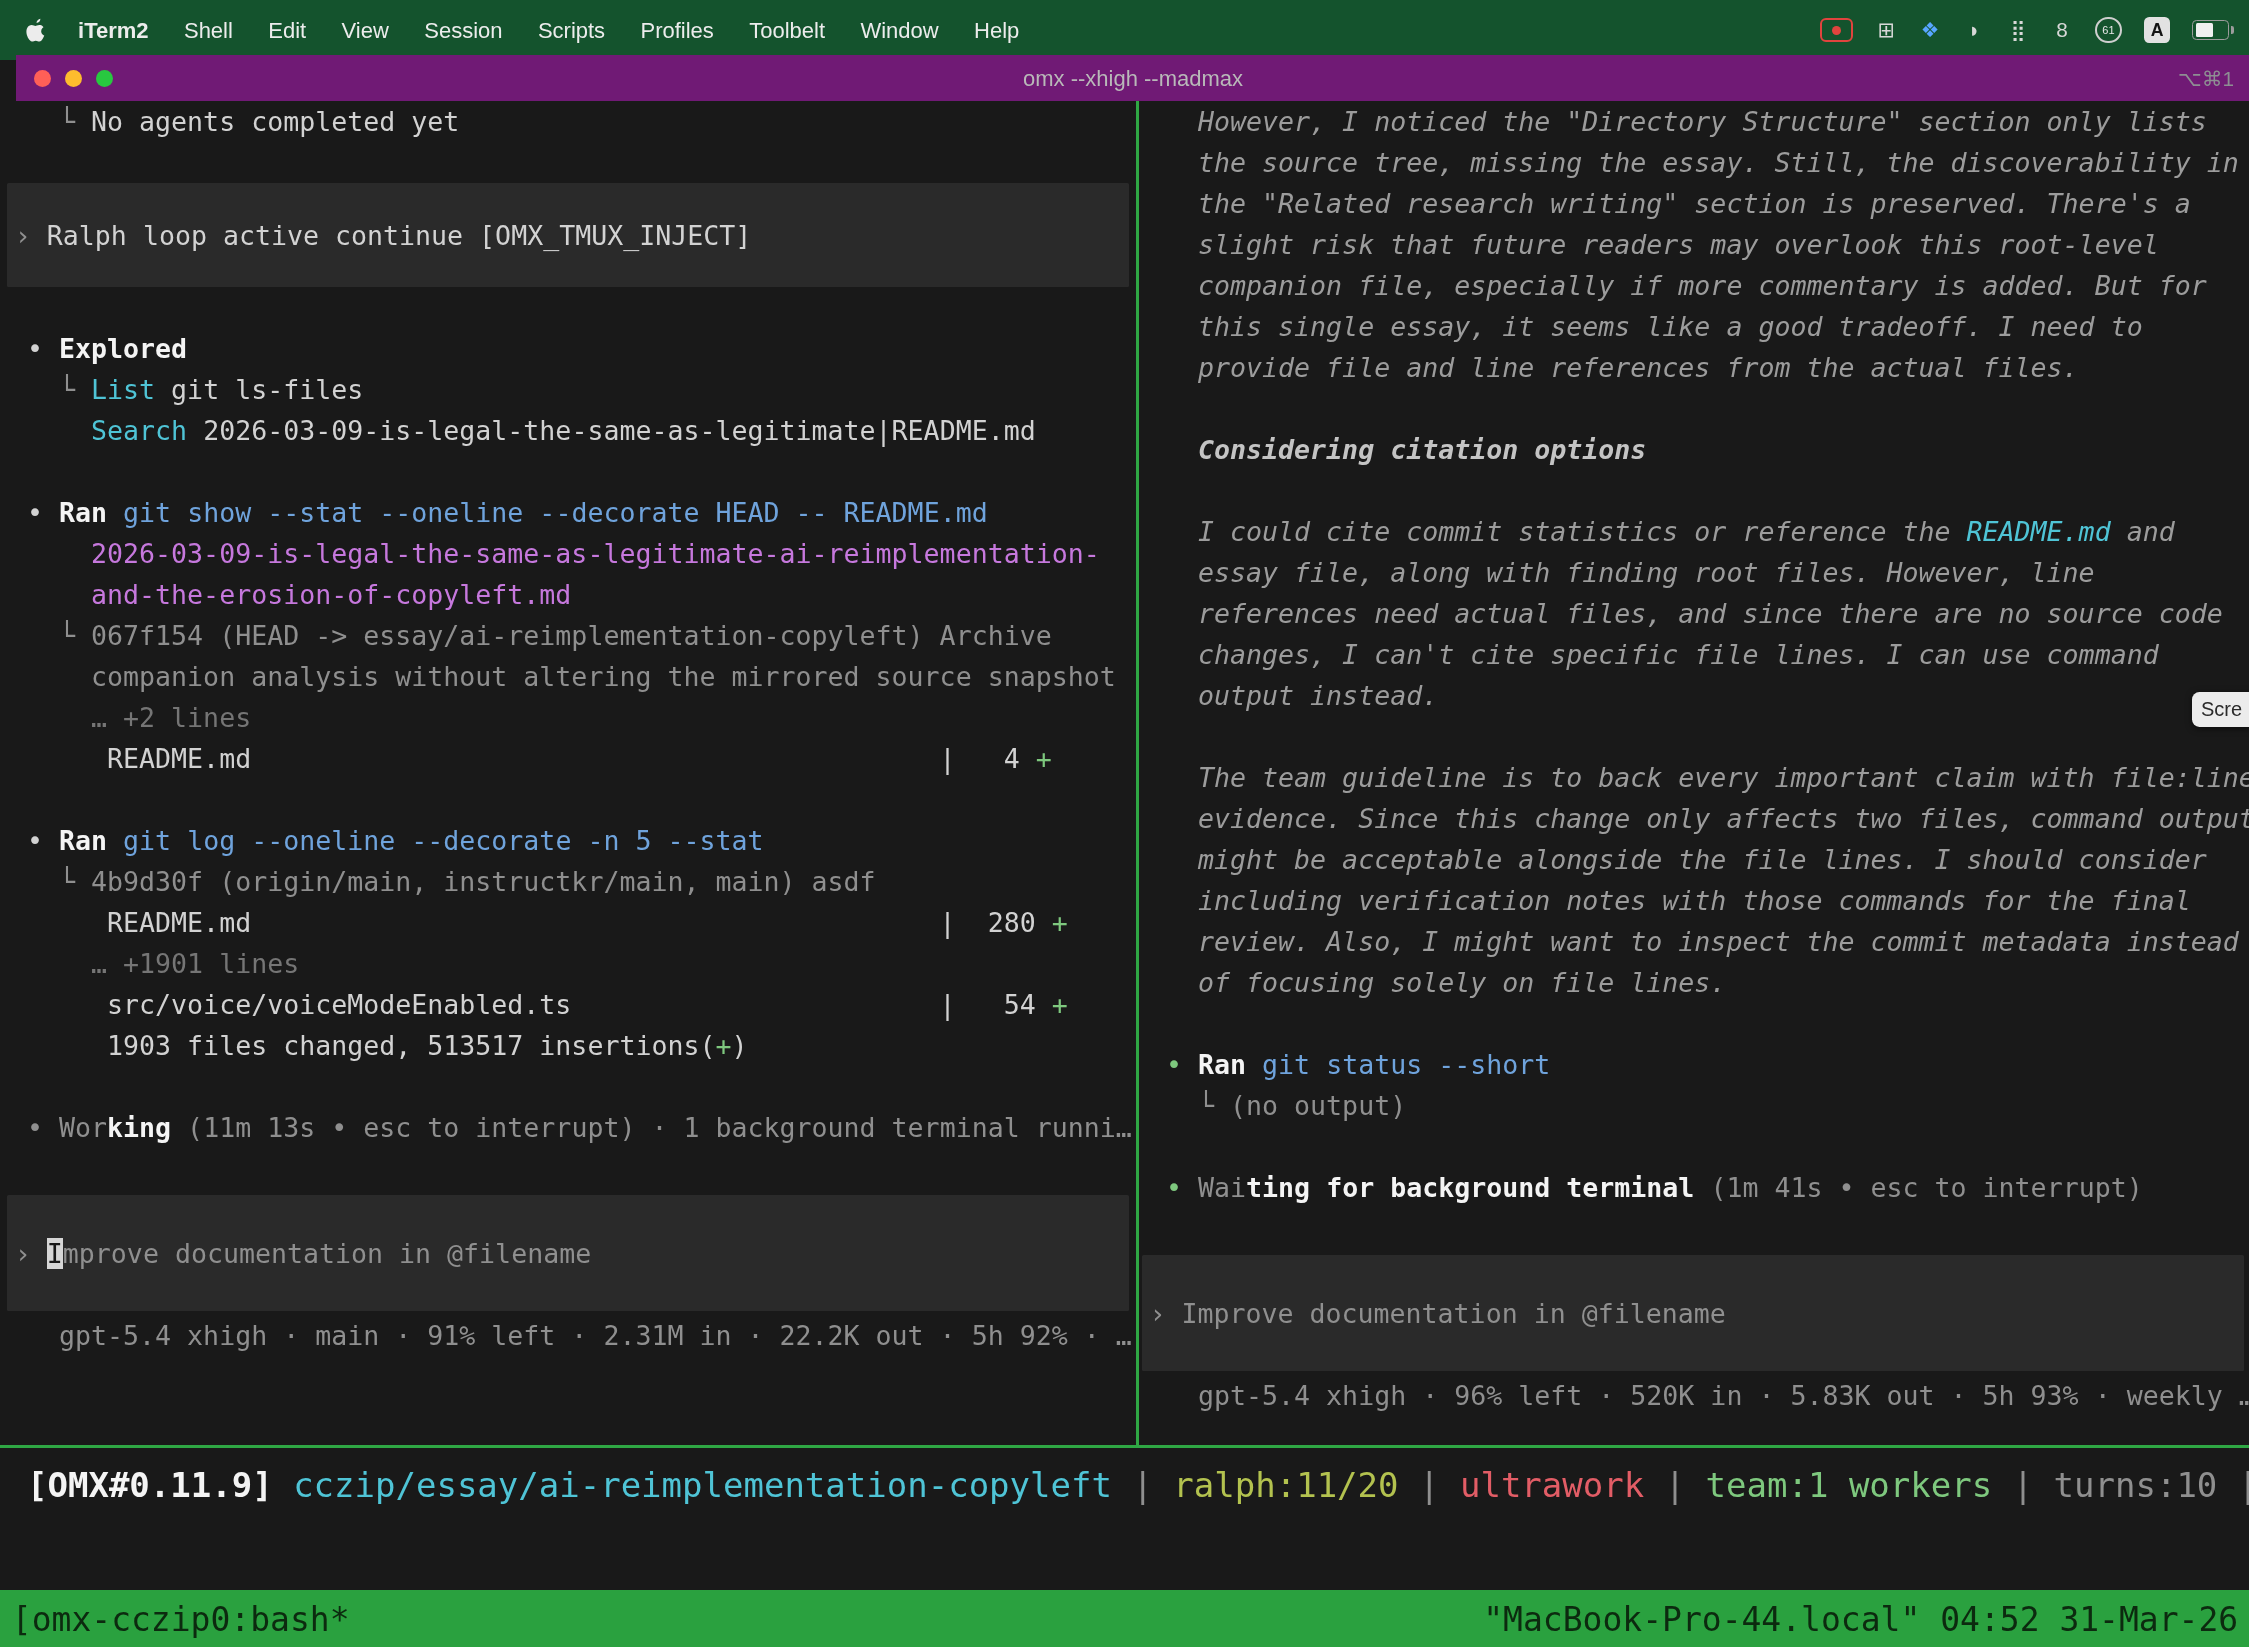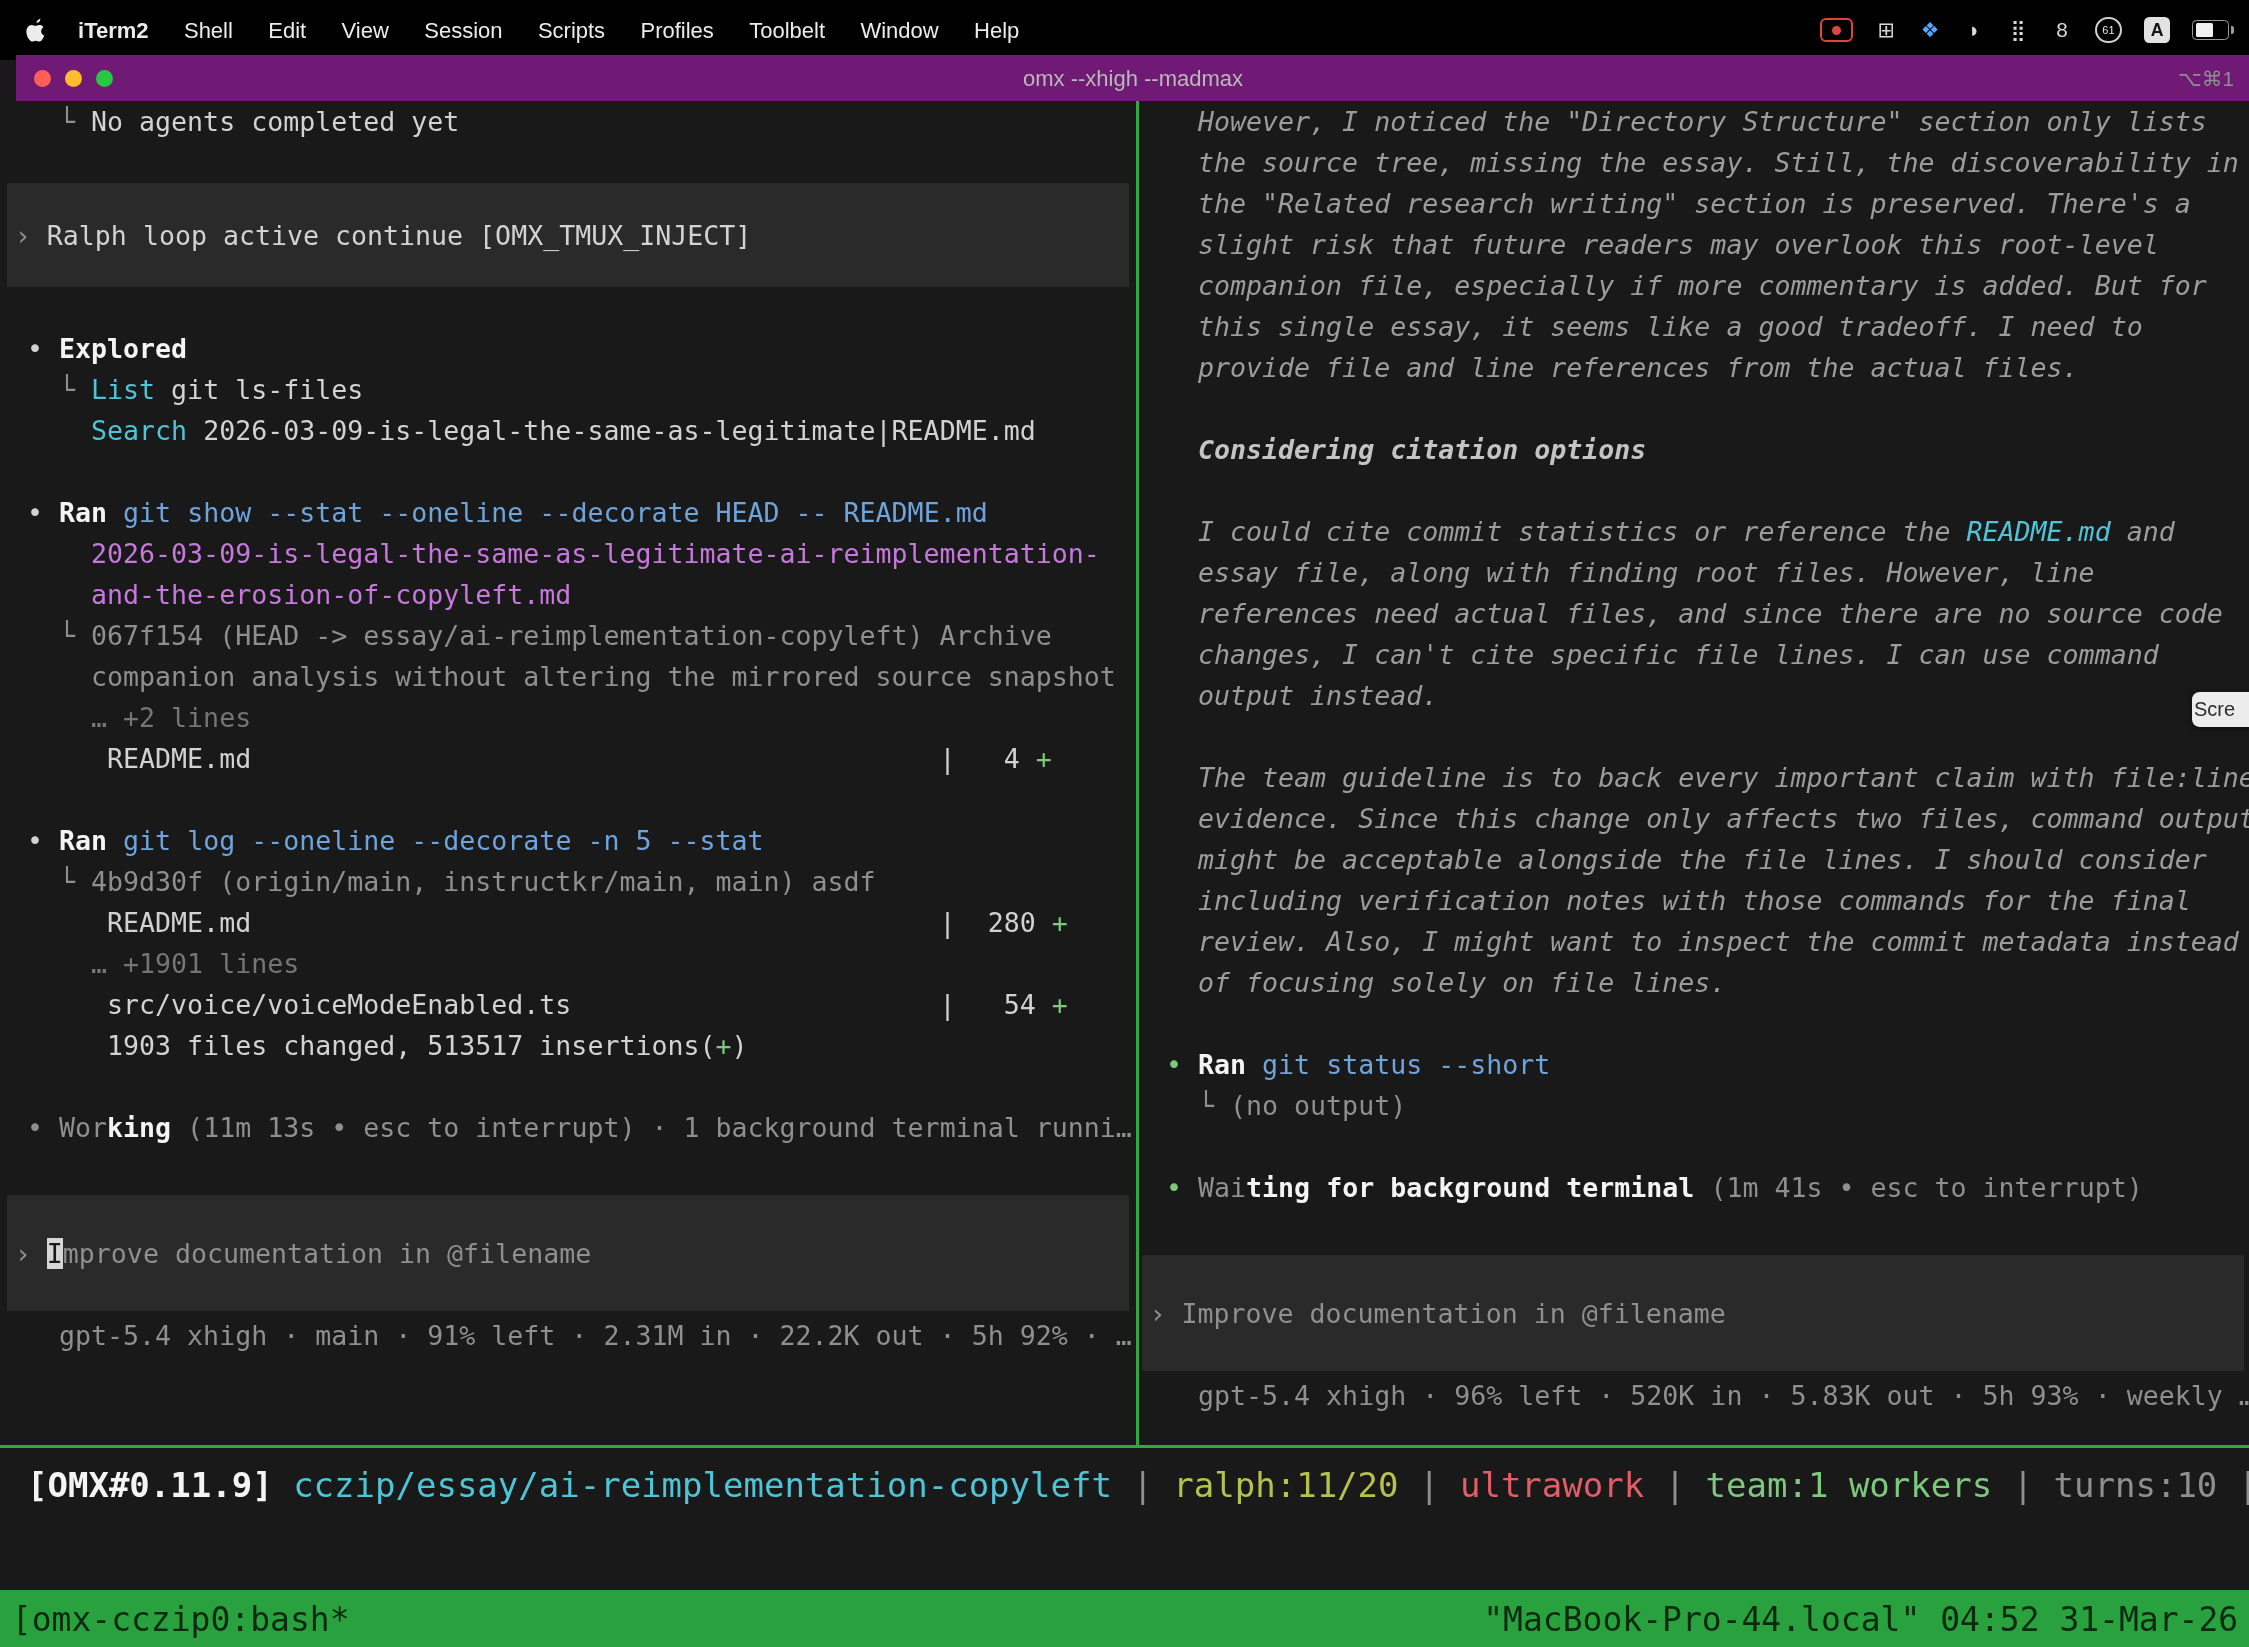--- a/index.html
+++ b/index.html
@@ -1,19 +1,19 @@
 <!DOCTYPE html>
 <html style="font-size:11.8px"><head>
 <meta charset="utf-8">
 <style>
   html,body{margin:0;padding:0;background:#000;overflow:hidden;}
   .screen{position:relative;width:2250px;height:1648px;background:#191919;overflow:hidden;
           font-family:"DejaVu Sans Mono","Liberation Mono",monospace;}
   
-  .menubar{position:absolute;top:0;left:0;right:0;height:60px;background:#000000;
+  .menubar{position:absolute;top:0;left:0;right:0;height:60px;background:#14532d;
            display:flex;align-items:center;padding:0 20.7px;box-sizing:border-box;
            font-family:"Liberation Sans","DejaVu Sans",sans-serif;font-size:22px;color:#ececec;}
   .apple{width:25px;height:29.5px;margin:0 10.3px 0 4.4px;display:flex;align-items:center;}
   .mb-item{padding:0 17.7px;height:55px;line-height:55px;white-space:nowrap;}
   .mb-item.first{font-weight:700;}
   .mb-right{margin-left:auto;display:flex;align-items:center;gap:22px;color:#d8d8d8;font-size:20.7px;}
   .rec{width:29.5px;height:20.7px;border:2.2px solid #e0443e;border-radius:5.9px;position:relative;display:inline-block;}
   .rec::after{content:"";position:absolute;left:50%;top:50%;width:8.9px;height:8.9px;margin:-4.4px 0 0 -4.4px;
               border-radius:50%;background:#e0443e;}
   .glyph{display:inline-block;min-width:22px;text-align:center;}
@@ -64,21 +64,21 @@
   .itcy{color:#4fc4d6;font-style:italic;}
   .cur{background:#d6d6d6;color:#181818;}
   
   .hline{position:absolute;top:1445px;left:0;right:0;height:3px;background:#2fa744;}
   .omxbar{position:absolute;top:1465px;left:0;right:0;font-size:34px;color:#d2d2d2;}
   .tmuxbar{position:absolute;top:1590px;left:0;right:0;height:58px;background:#2aa13f;color:#0c2a0f;
            display:flex;align-items:center;justify-content:space-between;padding:0 11.8px;
            box-sizing:border-box;font-size:33px;white-space:pre;}
   
   .scretip{position:absolute;top:692px;right:0;width:58px;height:35px;background:#ececec;color:#2b2b2b;
-           border-radius:7.4px 0 0 7.4px;display:flex;align-items:center;padding-left:2px;box-sizing:border-box;
+           border-radius:7.4px 0 0 7.4px;display:flex;align-items:center;padding-left:9px;box-sizing:border-box;
            font-family:"Liberation Sans","DejaVu Sans",sans-serif;font-size:20px;box-shadow:0 1.5px 5.9px rgba(0,0,0,.5);}
 </style>
 </head>
 <body>
 
 <div class="screen">
 
   <div class="menubar">
     <span class="apple">
       <svg viewBox="0 0 17 20" width="22" height="26.6">

